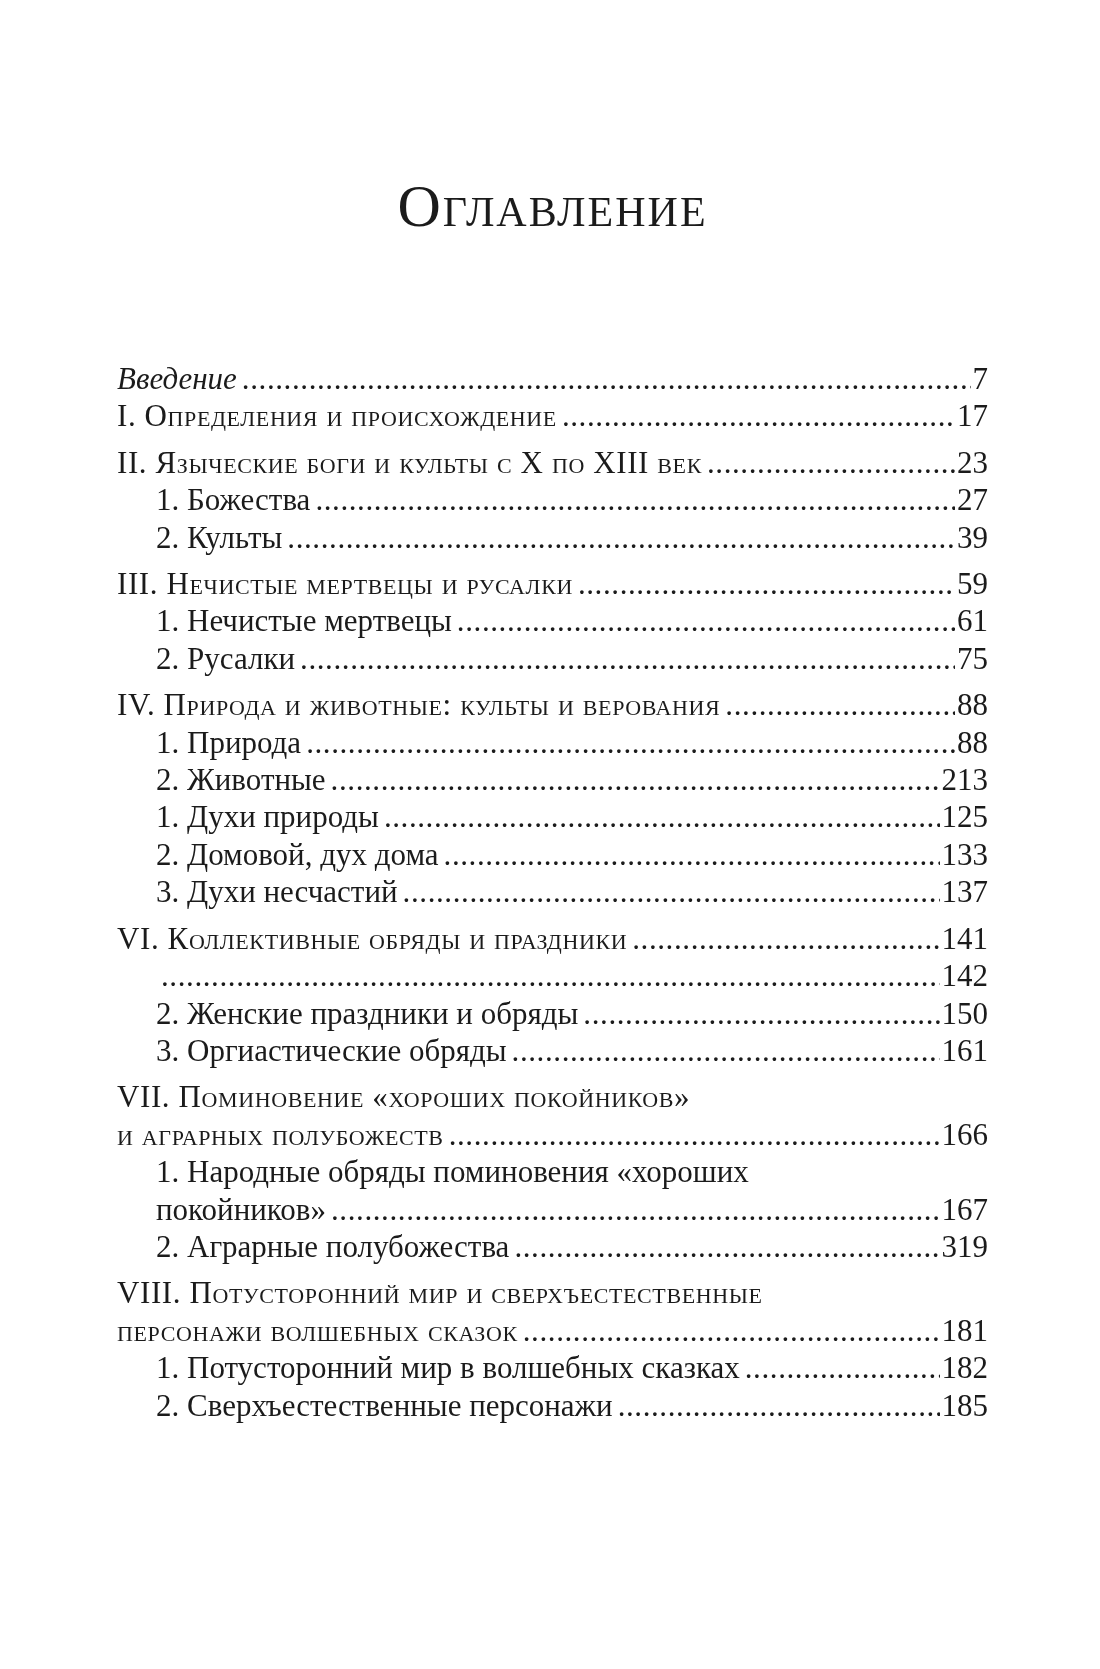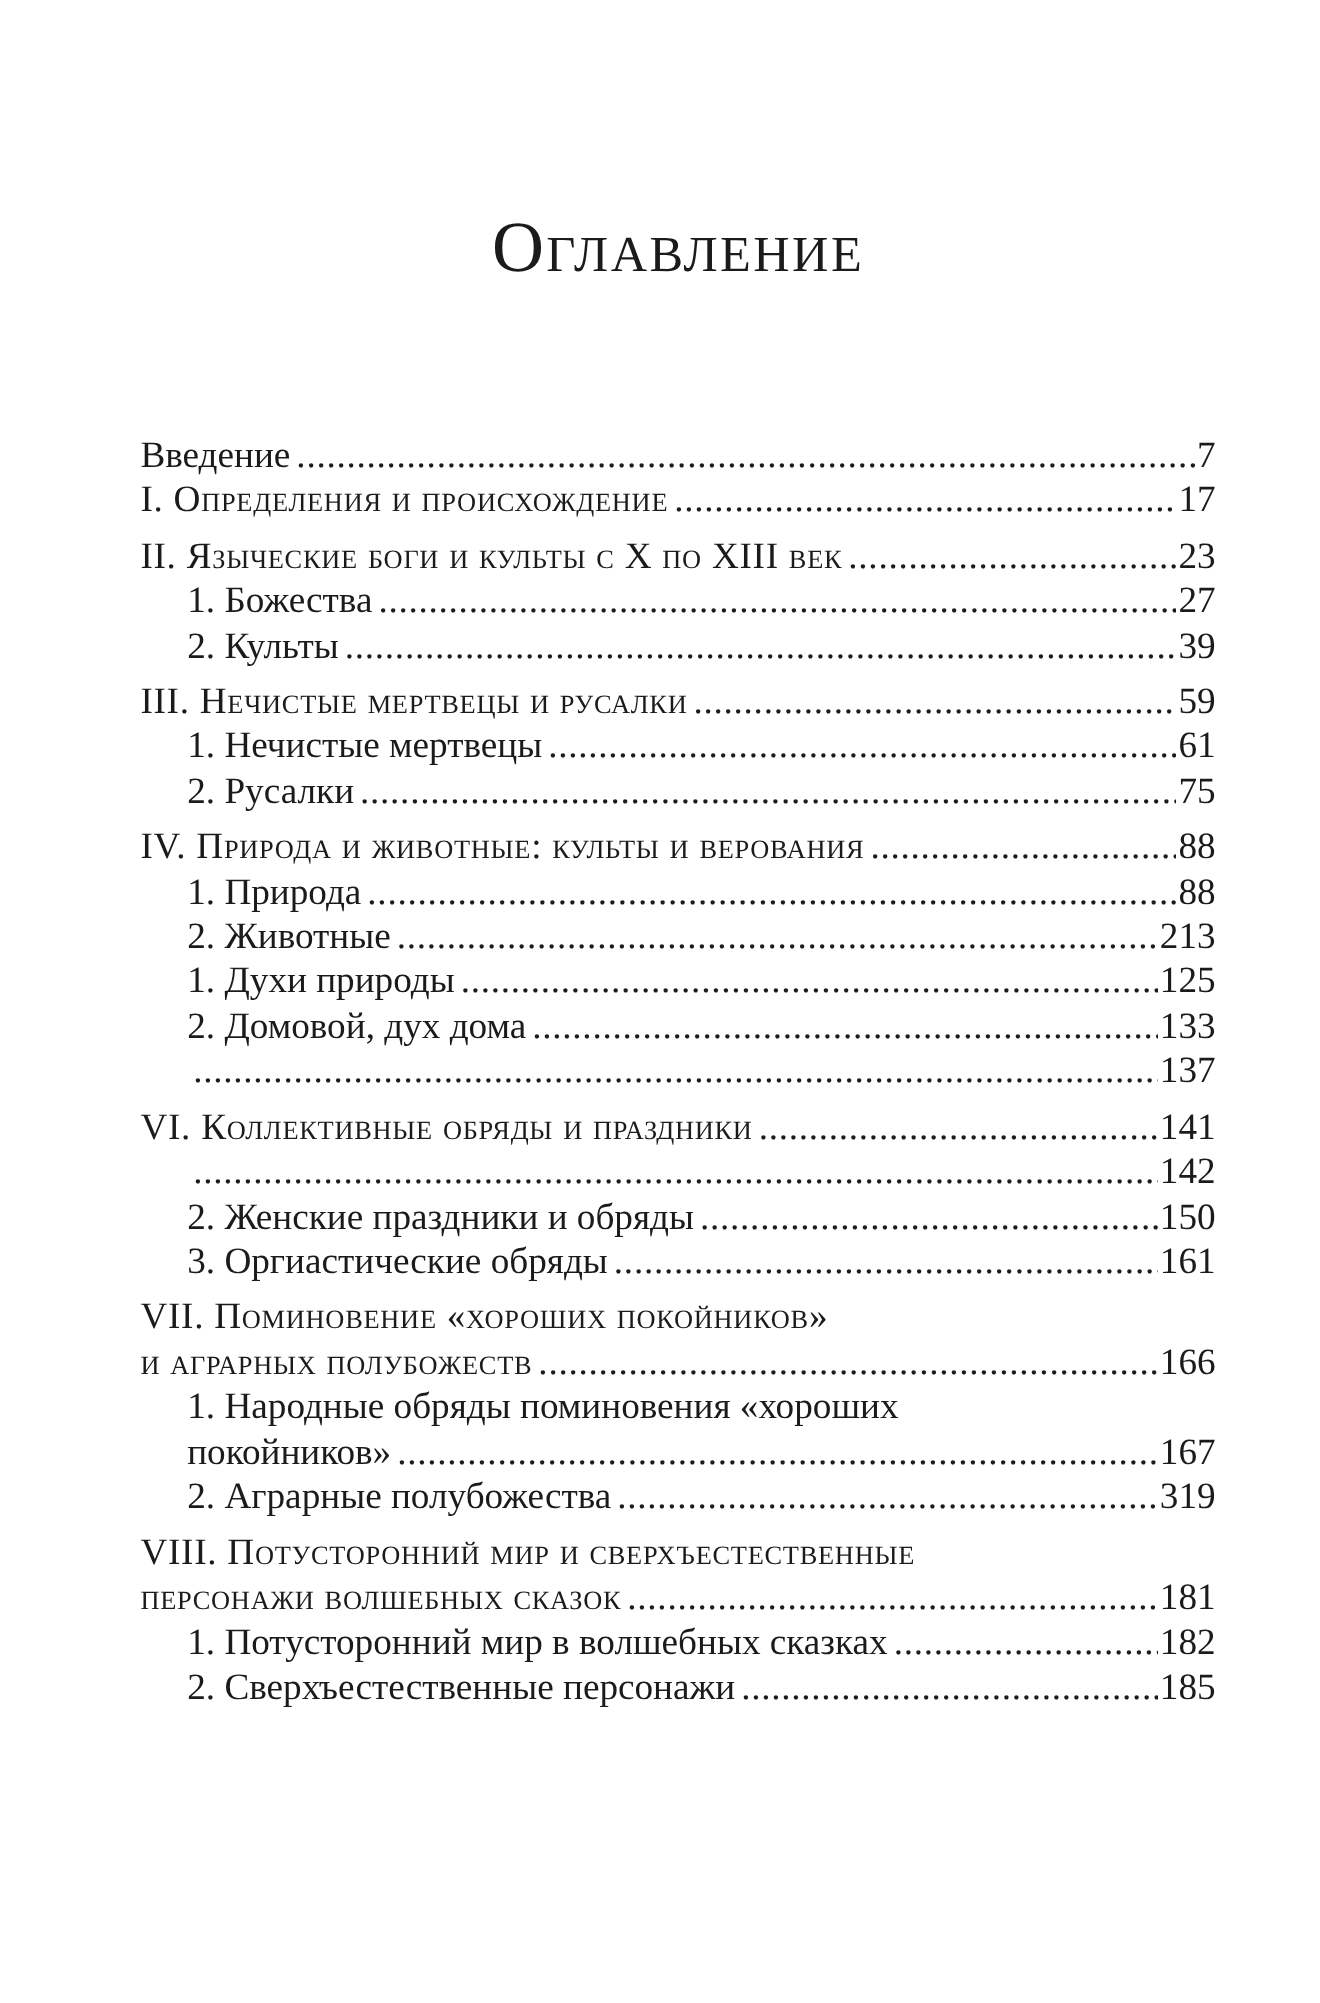--- a/index.html
+++ b/index.html
@@ -7,21 +7,21 @@
     width: 1100px; height: 1669px;
     background: #ffffff;
     overflow: hidden;
   }
   body {
     font-family: "Liberation Serif", "DejaVu Serif", serif;
     color: #1b1b1b;
   }
   .page {
     width: 1100px; height: 1669px;
-    padding: 176px 87px 0 117px;
+    padding: 176px 112px 0 117px;
   }
   .toc-title {
     font-variant: small-caps;
     font-weight: normal;
     font-size: 60px;
     line-height: 60px;
     letter-spacing: 2px;
     text-align: center;
     margin-bottom: 124px;
   }
@@ -31,21 +31,21 @@
     align-items: flex-start;
     font-size: 31px;
     line-height: 37.4px;
   }
   .row.gap { margin-top: 9px; }
   .row.sub { padding-left: 39px; }
   .row.chapter .label {
     font-variant: small-caps;
     letter-spacing: 0.6px;
   }
-  .row.intro .label { }
+  .row.intro .label { font-style: italic; }
   .label { white-space: nowrap; }
   .leader {
     flex: 1 1 auto;
     overflow: hidden;
     white-space: nowrap;
     margin-left: 5px;
     margin-right: 2px;
   }
   .leader::after {
     content: "..........................................................................................................................................................";
@@ -119,20 +119,21 @@
     <span class="label">1. Духи природы</span>
     <span class="leader"></span>
     <span class="pagenum">125</span>
   </div>
       <div class="row sub">
     <span class="label">2. Домовой, дух дома</span>
     <span class="leader"></span>
     <span class="pagenum">133</span>
   </div>
       <div class="row sub">
+    <span class="label">3. Духи несчастий</span>
     <span class="leader"></span>
     <span class="pagenum">137</span>
   </div>
       <div class="row chapter gap">
     <span class="label">VI. Коллективные обряды и праздники</span>
     <span class="leader"></span>
     <span class="pagenum">141</span>
   </div>
       <div class="row sub">
     <span class="leader"></span>

